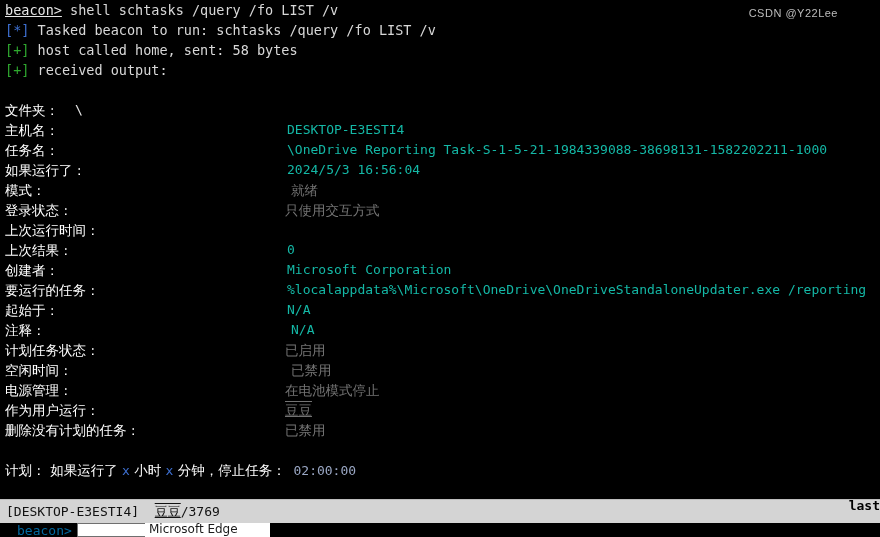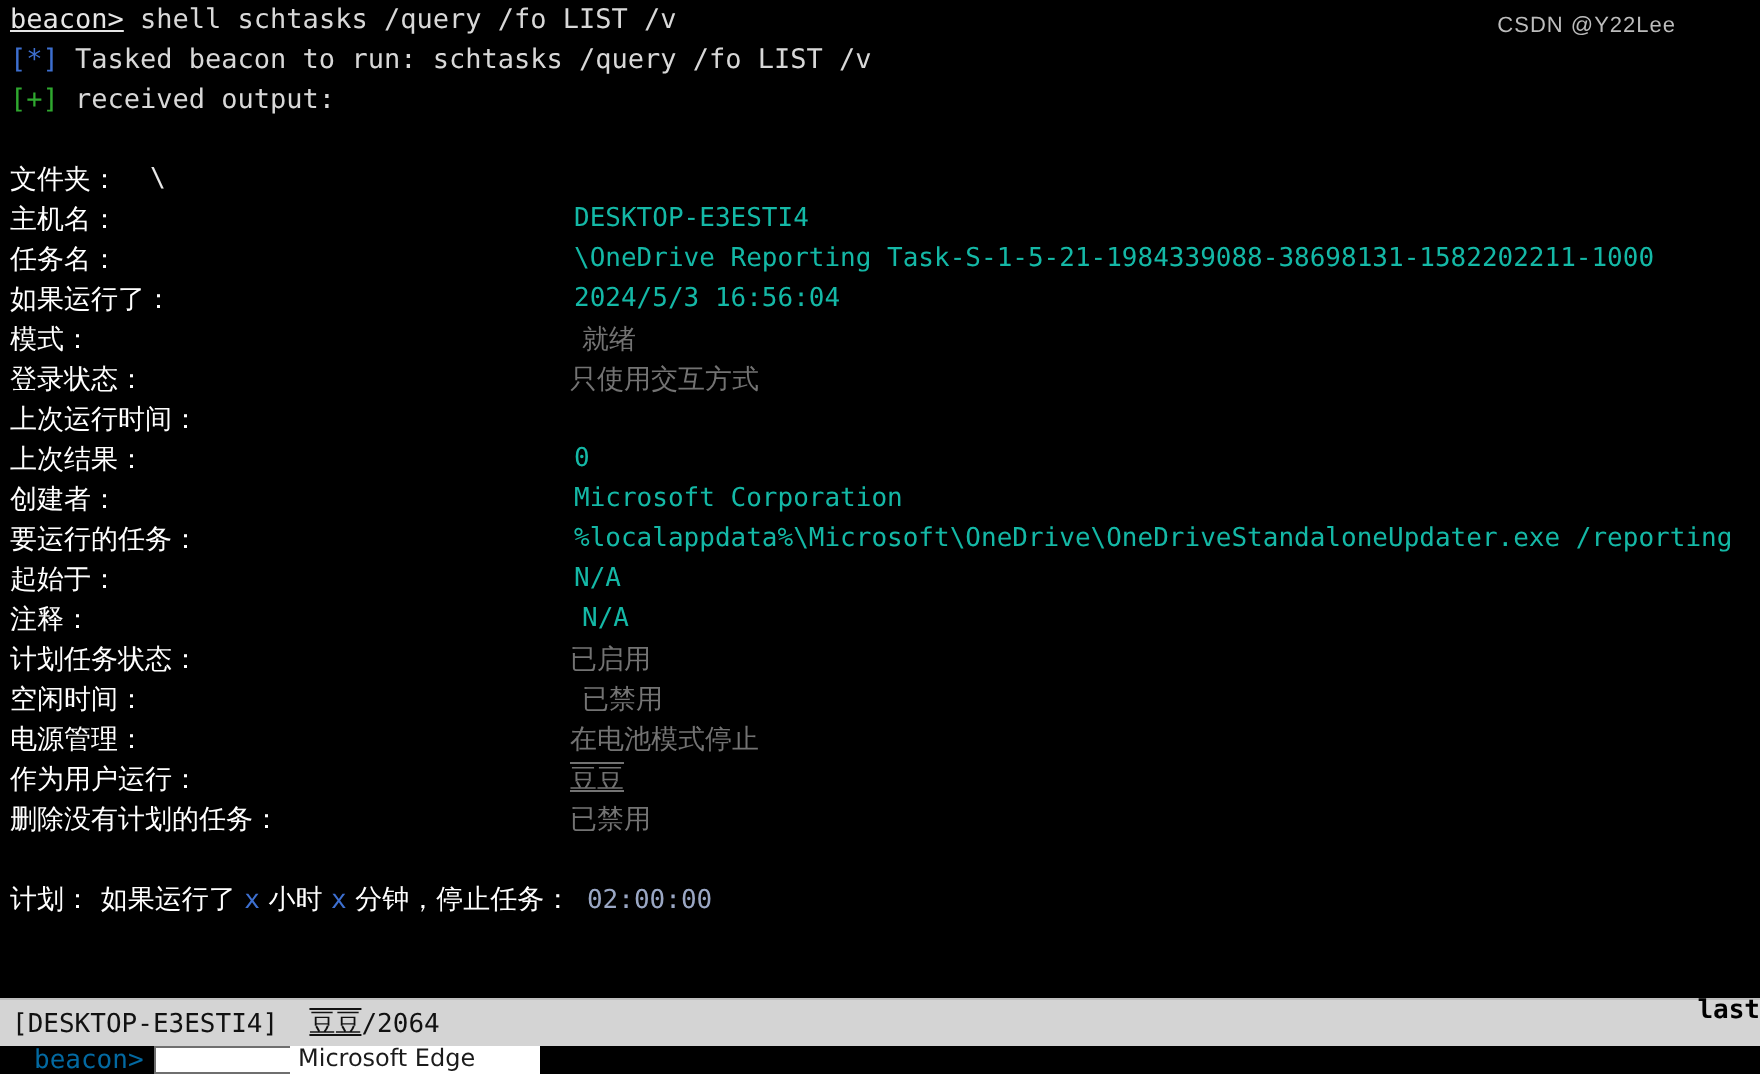--- a/index.html
+++ b/index.html
@@ -188,20 +188,21 @@
   }
 </style>
 </head>
 <body>
 
 <div id="console">
 
   <div class="line prompt-line"><span class="beacon-tag">beacon&gt;</span><span class="cmd-text"> shell schtasks /query /fo LIST /v</span></div>
 
   <div class="line"><span class="tag-info">[*]</span><span class="cmd-text"> Tasked beacon to run: schtasks /query /fo LIST /v</span></div>
+  <div class="line"><span class="tag-good">[+]</span><span class="cmd-text"> host called home, sent: 58 bytes</span></div>
   <div class="line"><span class="tag-good">[+]</span><span class="cmd-text"> received output:</span></div>
 
   <div class="line">&nbsp;</div>
 
   <div class="kv folder">
     <span class="k">文件夹：</span>
     <span class="v">\</span>
   </div>
 
   <div class="kv">
@@ -274,21 +275,21 @@
 
   <div class="kv">
     <span class="k">计划：</span>
   </div>
 
 </div>
 
 <div id="last-frag">last</div>
 
 <div id="statusbar">
-  <div class="sb-text"><span>[DESKTOP-E3ESTI4]</span><span>&nbsp;&nbsp;</span><span class="sb-user">豆豆</span><span>/</span><span>2064</span></div>
+  <div class="sb-text"><span>[DESKTOP-E3ESTI4]</span><span>&nbsp;&nbsp;</span><span class="sb-user">豆豆</span><span>/</span><span>3769</span></div>
 </div>
 
 <div id="watermark">CSDN @Y22Lee</div>
 
 <div id="bottom-strip">
   <div class="bs-prompt">beacon&gt; c</div>
   <div class="bs-box"></div>
   <div class="bs-tab">
     <span class="bs-tab-label">Microsoft Edge</span>
   </div>

